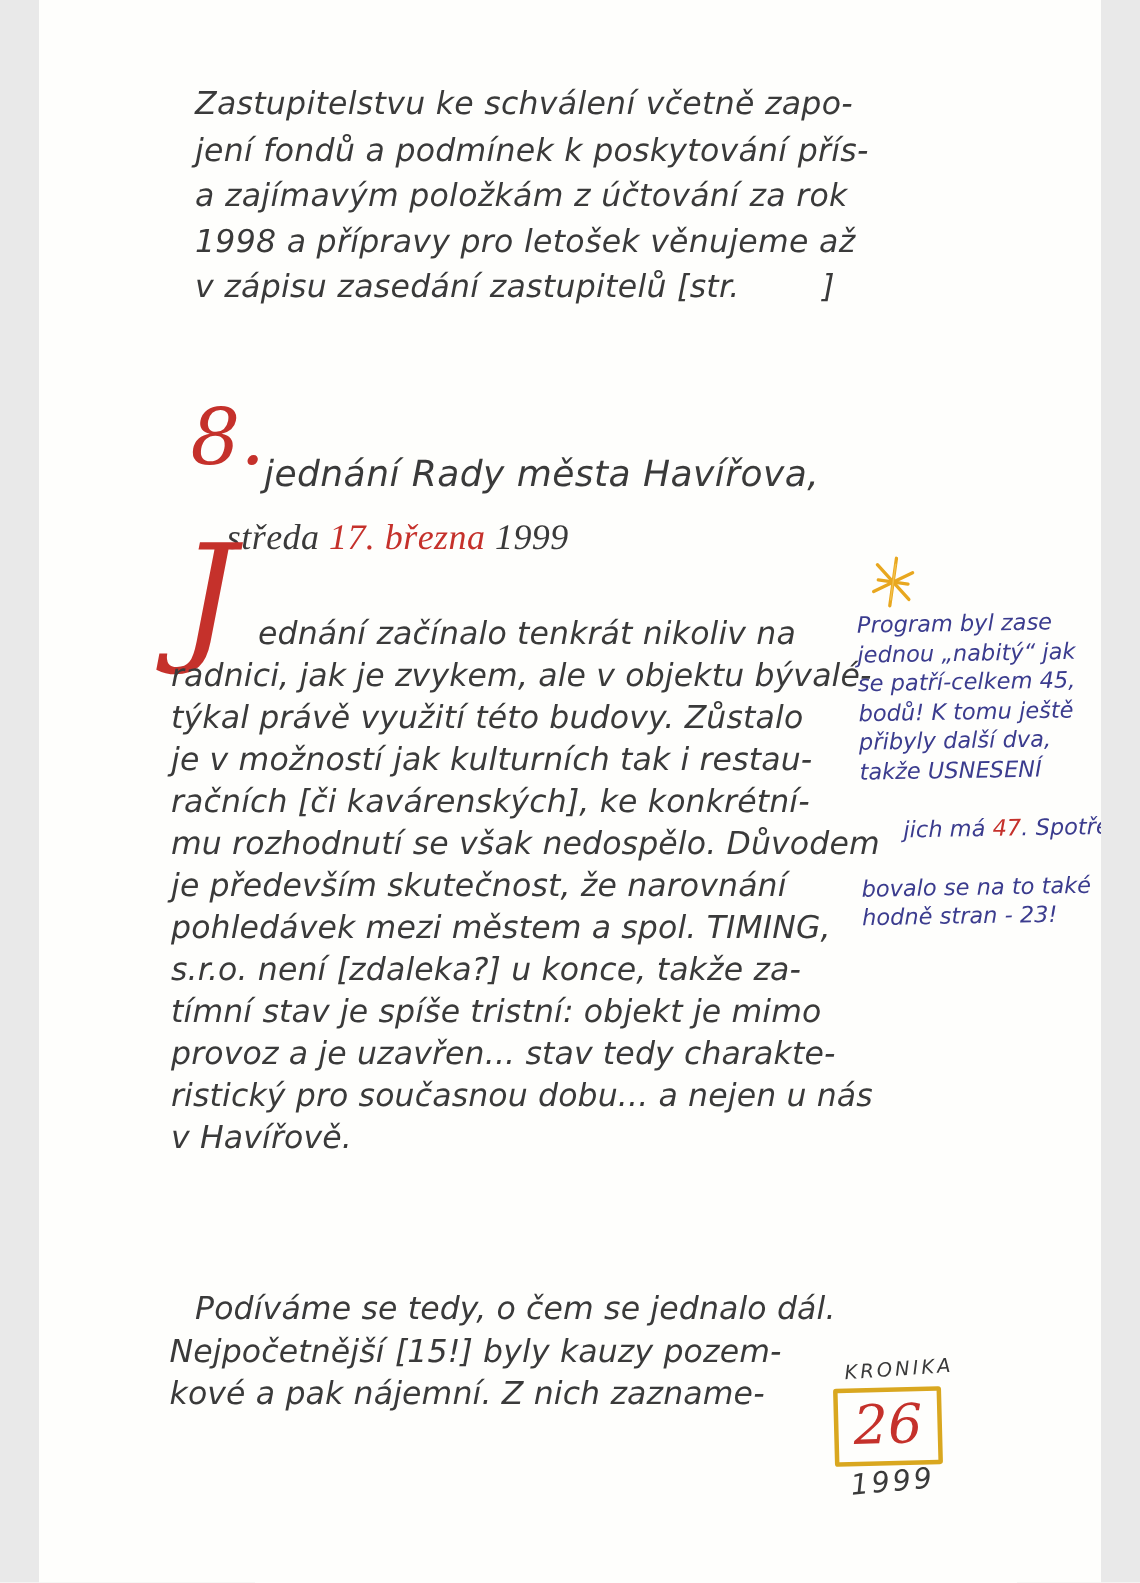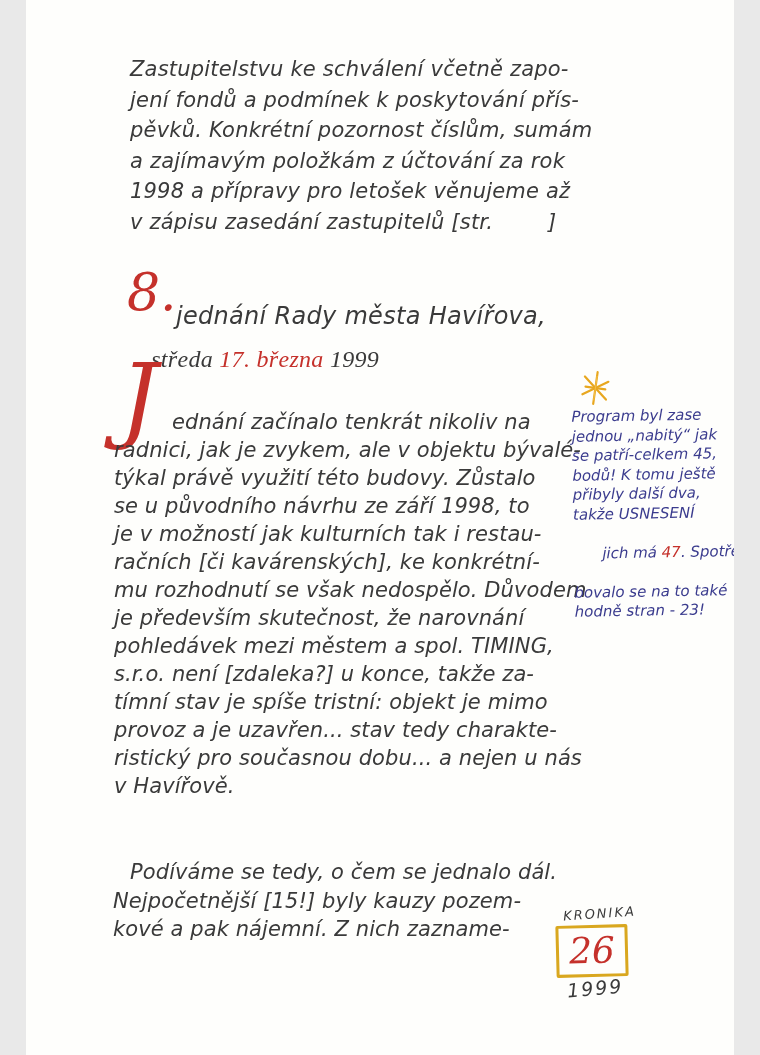--- a/index.html
+++ b/index.html
@@ -109,38 +109,36 @@
   }
 </style>
 </head>
 <body>
 
 <div class="page">
 
   <div class="abs intro">
     <div class="line">Zastupitelstvu ke schválení včetně zapo-</div>
     <div class="line">jení fondů a podmínek k poskytování přís-</div>
-    <div class="line">pěvků. Konkrétní pozornost číslům, sumám</div>
     <div class="line">a zajímavým položkám z účtování za rok</div>
     <div class="line">1998 a přípravy pro letošek věnujeme až</div>
     <div class="line">v zápisu zasedání zastupitelů [str.        ]</div>
   </div>
 
   <div class="abs chapter-number">8.</div>
   <div class="abs chapter-title">jednání Rady města Havířova,</div>
   <div class="abs chapter-date">
     <span>středa </span><span class="red-text">17. března</span><span> 1999</span>
   </div>
 
   <div class="abs drop-cap">J</div>
   <div class="abs body1">
     <div class="line">ednání začínalo tenkrát nikoliv na</div>
     <div class="line">radnici, jak je zvykem, ale v objektu bývalé-</div>
     <div class="line">týkal právě využití této budovy. Zůstalo</div>
-    <div class="line">se u původního návrhu ze září 1998, to</div>
     <div class="line">je v možností jak kulturních tak i restau-</div>
     <div class="line">račních [či kavárenských], ke konkrétní-</div>
     <div class="line">mu rozhodnutí se však nedospělo. Důvodem</div>
     <div class="line">je především skutečnost, že narovnání</div>
     <div class="line">pohledávek mezi městem a spol. TIMING,</div>
     <div class="line">s.r.o. není [zdaleka?] u konce, takže za-</div>
     <div class="line">tímní stav je spíše tristní: objekt je mimo</div>
     <div class="line">provoz a je uzavřen... stav tedy charakte-</div>
     <div class="line">ristický pro současnou dobu... a nejen u nás</div>
     <div class="line">v Havířově.</div>

